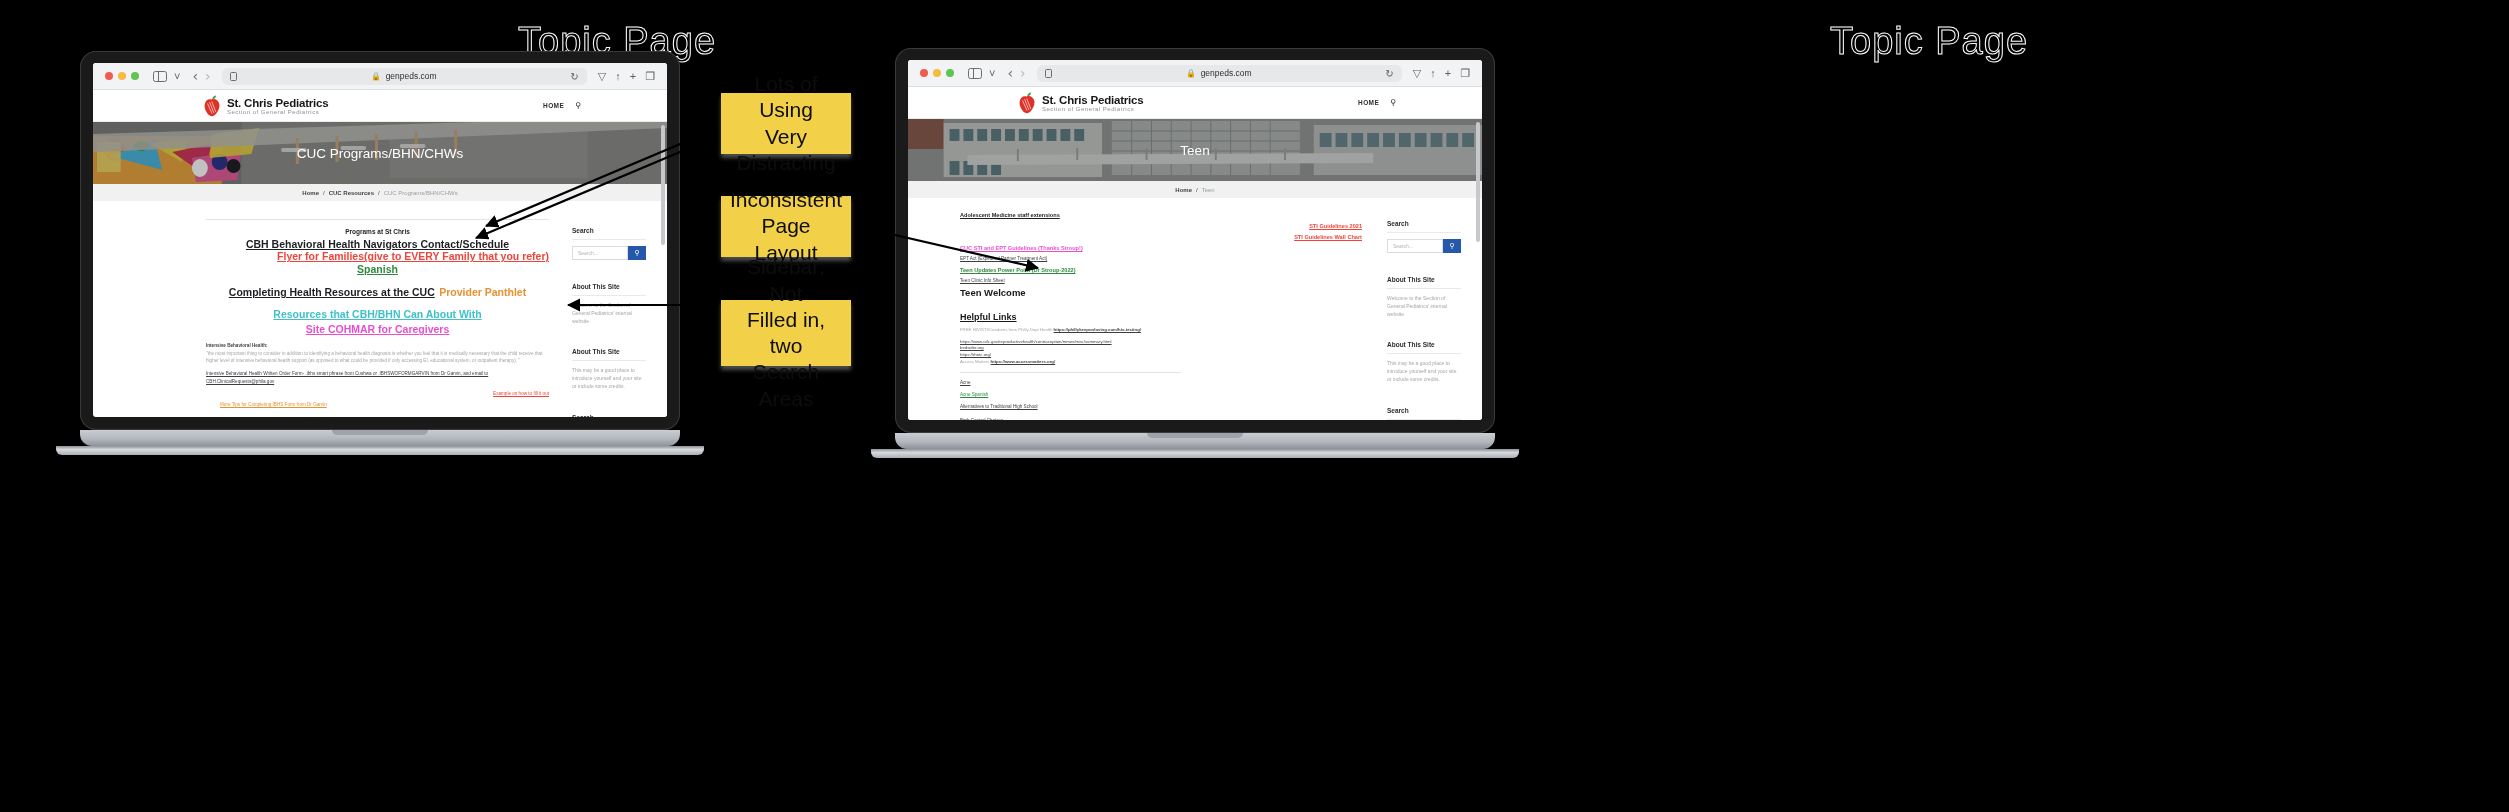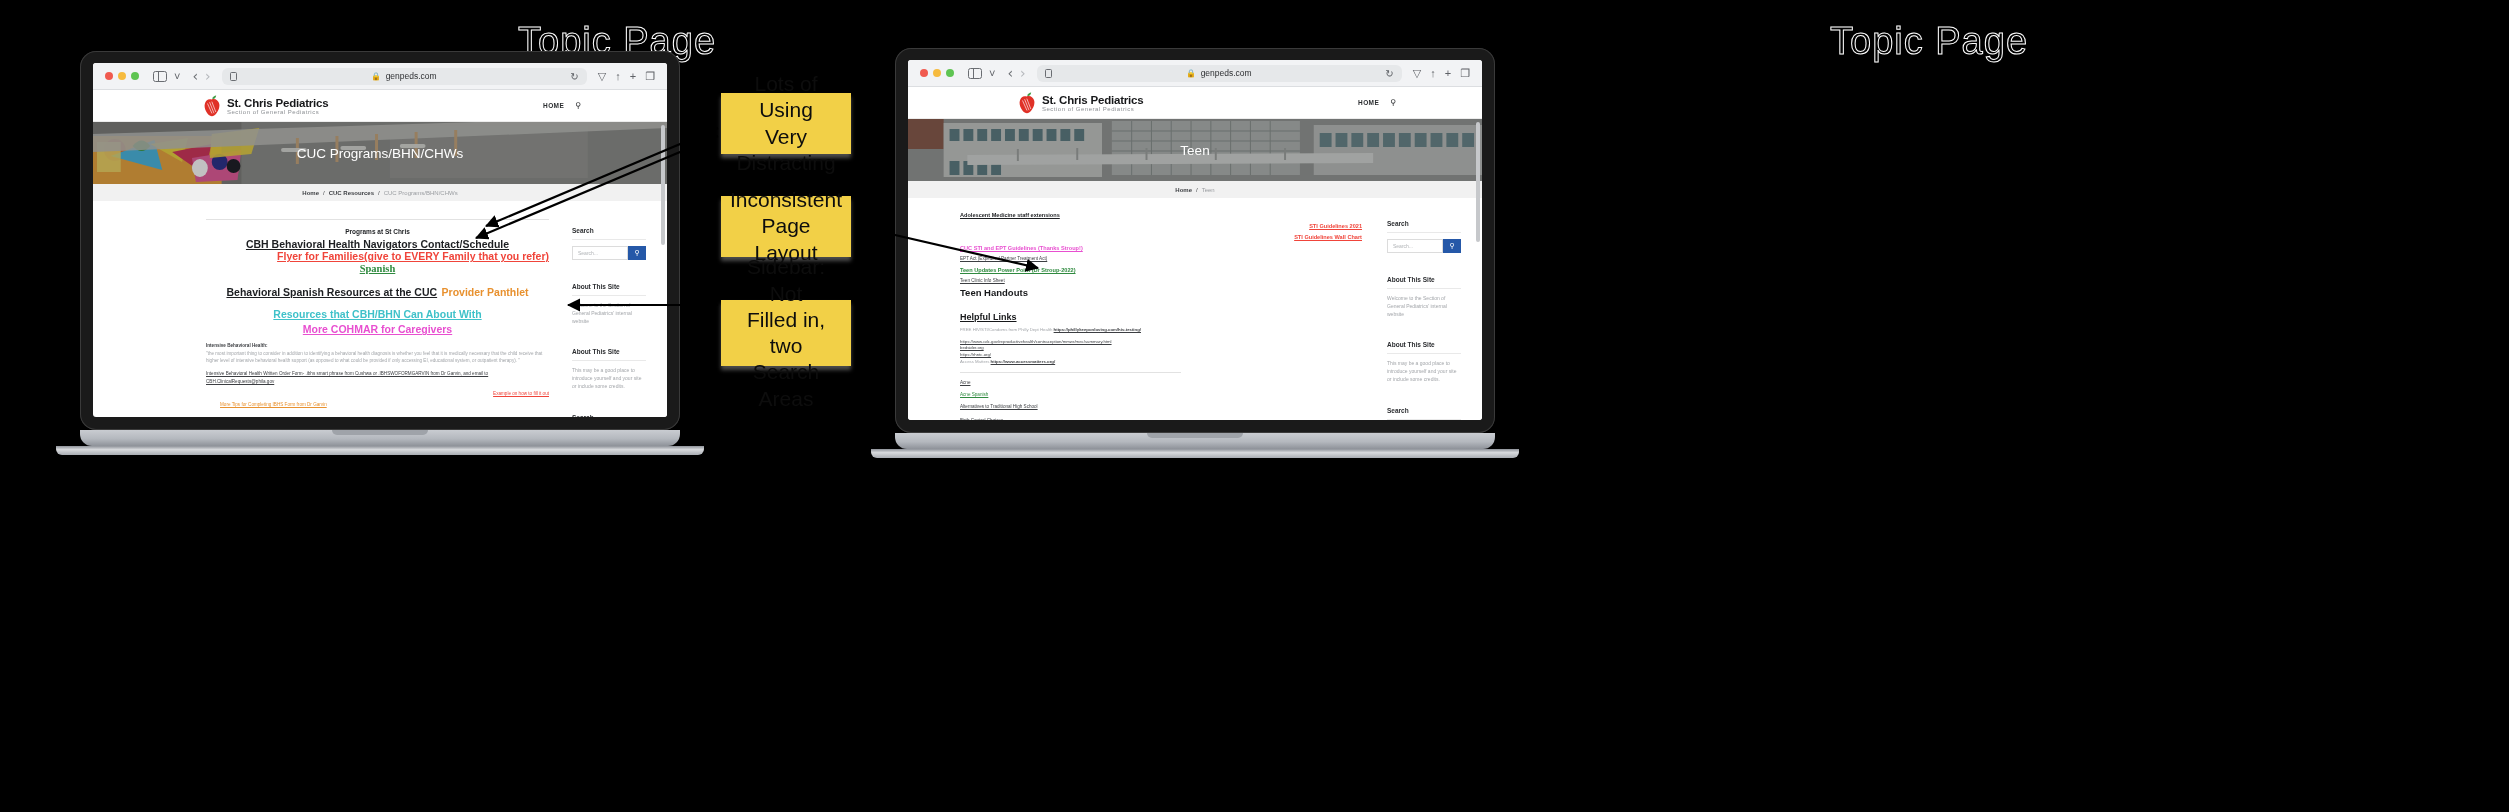--- a/index.html
+++ b/index.html
@@ -294,27 +294,27 @@
         <span class="sep">/</span>
         <span>CUC Programs/BHN/CHWs</span>
       </div>
 
       <div class="page-body" style="padding:18px 12px 0 12px;height:238px;margin-left:13px;">
         <div class="content-col" style="padding:0 14px 0 88px;">
           <div class="hr-thin" style="margin-bottom:8px;"></div>
           <div class="ctr prog-label" style="font-size:6.5px;">Programs at St Chris</div>
           <div class="ctr bigline c-black" style="font-size:10.5px;margin-top:3px;">CBH Behavioral Health Navigators Contact/Schedule</div>
           <div class="ctr bigline c-red" style="font-size:10.5px;">Flyer for Families(give to EVERY Family that you refer)</div>
-          <div class="ctr bigline c-green" style="font-size:10.5px;font-family:Liberation Serif, serif;">Spanish</div>
+          <div class="ctr bigline c-green" style="font-size:10.5px;">Spanish</div>
           <div class="ctr" style="margin-top:7px;line-height:1.18;">
-            <span class="bigline c-black" style="font-size:10.5px;">Behavioral Spanish Resources at the CUC</span>
+            <span class="bigline c-black" style="font-size:10.5px;">Completing Health Resources at the CUC</span>
             <span class="c-orange" style="font-size:10.5px;font-weight:700;">Provider Panthlet</span>
           </div>
           <div class="ctr bigline c-teal" style="font-size:10.5px;margin-top:7px;">Resources that CBH/BHN Can About With</div>
-          <div class="ctr bigline c-magenta" style="font-size:10.5px;margin-top:3px;">More COHMAR for Caregivers</div>
+          <div class="ctr bigline c-magenta" style="font-size:10.5px;margin-top:3px;">Site COHMAR for Caregivers</div>
 
           <div class="smallbold" style="font-size:4.6px;margin-top:7px;">Intensive Behavioral Health:</div>
           <div class="smalltxt" style="font-size:4.6px;margin-top:2px;">"the most important thing to consider in addition to identifying a behavioral health diagnosis is whether you feel that it is medically necessary that the child receive that higher level of intensive behavioral health support (as opposed to what could be provided if only accessing EI, educational system, or outpatient therapy). "</div>
           <div class="ul-link" style="font-size:4.6px;margin-top:6px;">Intensive Behavioral Health Written Order Form- .ibhs smart phrase from Cushwa or .IBHSWOFORMGARVIN from Dr Garvin, and email to CBH.ClinicalRequests@phila.gov</div>
           <div class="c-red" style="font-size:4.6px;margin-top:6px;margin-left:14px;text-decoration:underline;">Example on how to fill it out</div>
           <div class="c-orange" style="font-size:4.6px;margin-top:6px;margin-left:14px;text-decoration:underline;">More Tips for Completing IBHS Form from Dr Garvin</div>
         </div>
 
         <div class="side-col" style="width:92px;">
           <div class="widget" style="padding:8px 9px;">
@@ -465,21 +465,21 @@
       <div class="page-body" style="padding:14px 12px 0 12px;height:242px;">
         <div class="content-col" style="padding:0 16px 0 40px;">
           <div class="lnk c-black" style="font-size:5.6px;margin-bottom:5px;">Adolescent Medicine staff extensions</div>
           <div class="lnk c-red" style="font-size:5.6px;margin-bottom:5px;">STI Guidelines 2021</div>
           <div class="lnk c-red" style="font-size:5.6px;margin-bottom:5px;">STI Guidelines Wall Chart</div>
           <div class="lnk c-magenta" style="font-size:5.6px;margin-bottom:5px;">CUC STI and EPT Guidelines (Thanks Stroup!)</div>
           <div class="lnk-plain" style="font-size:4.6px;font-weight:400;margin-bottom:6px;">EPT Act (Expedited Partner Treatment Act)</div>
           <div class="lnk c-green" style="font-size:5.6px;margin-bottom:5px;">Teen Updates Power Point (Dr Stroup-2022)</div>
           <div class="lnk-plain" style="font-size:4.6px;font-weight:400;margin-bottom:4px;">Teen Clinic Info Sheet</div>
 
-          <div class="h-sec" style="font-size:9.5px;margin:4px 0 14px;">Teen Handouts</div>
+          <div class="h-sec" style="font-size:9.5px;margin:4px 0 14px;">Teen Welcome</div>
           <div class="h-sec" style="font-size:9px;margin:0 0 5px;text-decoration:underline;">Helpful Links</div>
 
           <div style="font-size:4.3px;margin-bottom:5px;">
             <span class="c-grey">FREE HIV/STI/Condoms from Philly Dept Health </span><span class="ul-link" style="font-weight:700;">https://phillykeeponloving.com/hiv-testing/</span>
           </div>
           <div class="ul-link" style="font-size:4.3px;">https://www.cdc.gov/reproductivehealth/contraception/mmwr/mec/summary.html</div>
           <div class="ul-link" style="font-size:4.3px;">bedsider.org</div>
           <div class="ul-link" style="font-size:4.3px;">https://rhntc.org/</div>
           <div style="font-size:4.3px;">
             <span class="c-grey">Access Matters </span><span class="ul-link" style="font-weight:700;">https://www.accessmatters.org/</span>

